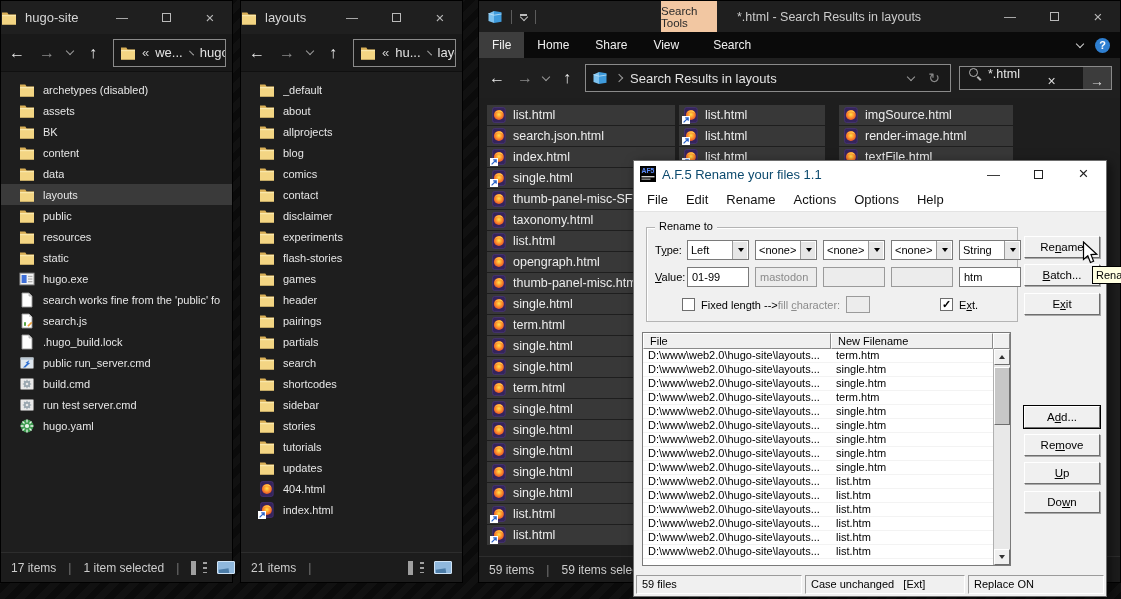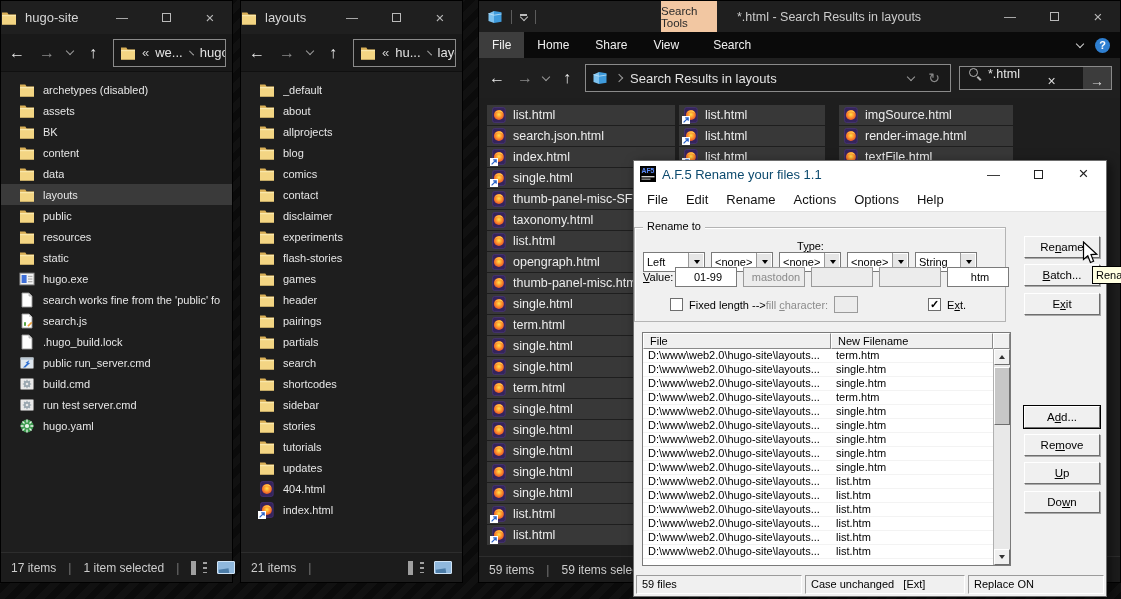--- a/index.html
+++ b/index.html
@@ -69,31 +69,31 @@
   #win-right .xstatus { height:26px; }
 
   
   #af5 { position:absolute; left:633px; top:160px; width:474px; height:437px; background:#f0f0f0; border:1px solid #6e6e6e; box-shadow:3px 3px 10px rgba(0,0,0,.55); z-index:10; color:#000; font-size:11px; }
   #af5-title { height:26px; background:#ffffff; display:flex; align-items:center; gap:6px; padding-left:6px; }
   #af5-title .t { font-size:13px; color:#0c4a6e; }
   #af5-title .caps .capbtn { color:#222; width:45px; font-size:13px; }
   #af5-title .maxbox { border-color:#222; }
   #af5-menu { height:25px; background:#ffffff; display:flex; align-items:center; padding-left:4px; border-bottom:1px solid #e3e3e3; }
   .mitem { padding:0 9px; font-size:13px; color:#111; }
-  .groupbox { position:absolute; left:0; top:66px; width:372px; height:95px; border:1px solid #b4b4b4; box-shadow:1px 1px 0 #ffffff inset; }
+  .groupbox { position:absolute; left:12px; top:66px; width:372px; height:95px; border:1px solid #b4b4b4; box-shadow:1px 1px 0 #ffffff inset; }
   .grouplabel { position:absolute; top:-8px; left:8px; background:#f0f0f0; padding:0 4px; font-size:11px; }
   .frow { position:absolute; left:8px; display:flex; align-items:center; }
-  #combo-label-row { top:12px;flex-direction:column; }
+  #combo-label-row { top:12px; }
   #value-label-row { top:39px; }
   .flabel { width:32px; font-size:11px; }
   .combo { width:62px; height:20px; margin-right:6px; background:#fff; border:1px solid #7a7a7a; display:flex; align-items:center; }
   .combo-text { flex:1; padding-left:3px; font-size:11px; white-space:nowrap; overflow:hidden; }
   .combo-btn { width:16px; height:18px; background:#e6e6e6; border-left:1px solid #9a9a9a; display:flex; align-items:center; justify-content:center; box-shadow:-1px 0 0 #fff inset, 0 1px 0 #fff inset; }
   .tri-down { width:0; height:0; border-left:3.5px solid transparent; border-right:3.5px solid transparent; border-top:4.5px solid #000; display:inline-block; }
-  .vfield { width:62px; height:20px; margin-right:6px; background:#fff; border:1px solid #7a7a7a; font-size:11px; padding:3px 0 0 4px; white-space:nowrap; overflow:hidden;text-align:center; }
+  .vfield { width:62px; height:20px; margin-right:6px; background:#fff; border:1px solid #7a7a7a; font-size:11px; padding:3px 0 0 4px; white-space:nowrap; overflow:hidden; }
   .vfield.dis { background:#ececec; color:#8a8a8a; border-color:#9a9a9a; }
   #check-row { top:68px; left:35px; width:330px; }
   .cb { width:13px; height:13px; background:#fff; border:1px solid #6e6e6e; display:inline-flex; align-items:center; justify-content:center; font-size:11px; font-weight:bold; margin-right:6px; line-height:1; }
   .dim-label { color:#8c8c8c; }
   .fillbox { width:24px; height:17px; background:#ececec; border:1px solid #9a9a9a; margin-left:6px; }
   #ext-group { margin-left:auto; margin-right:34px; display:flex; align-items:center; }
   .dbtn { position:absolute; left:390px; width:76px; height:22px; background:#f0f0f0; border:1px solid; border-color:#ffffff #6e6e6e #6e6e6e #ffffff; box-shadow:1px 1px 0 #a8a8a8; font-size:11.5px; font-family:"Liberation Sans",sans-serif; color:#000; }
   .dbtn.def { outline:1px solid #000; }
   #af5-list { position:absolute; left:8px; top:171px; width:369px; height:234px; background:#ffffff; border:1px solid #7a7a7a; }
   #af5-header { display:flex; height:16px; }

